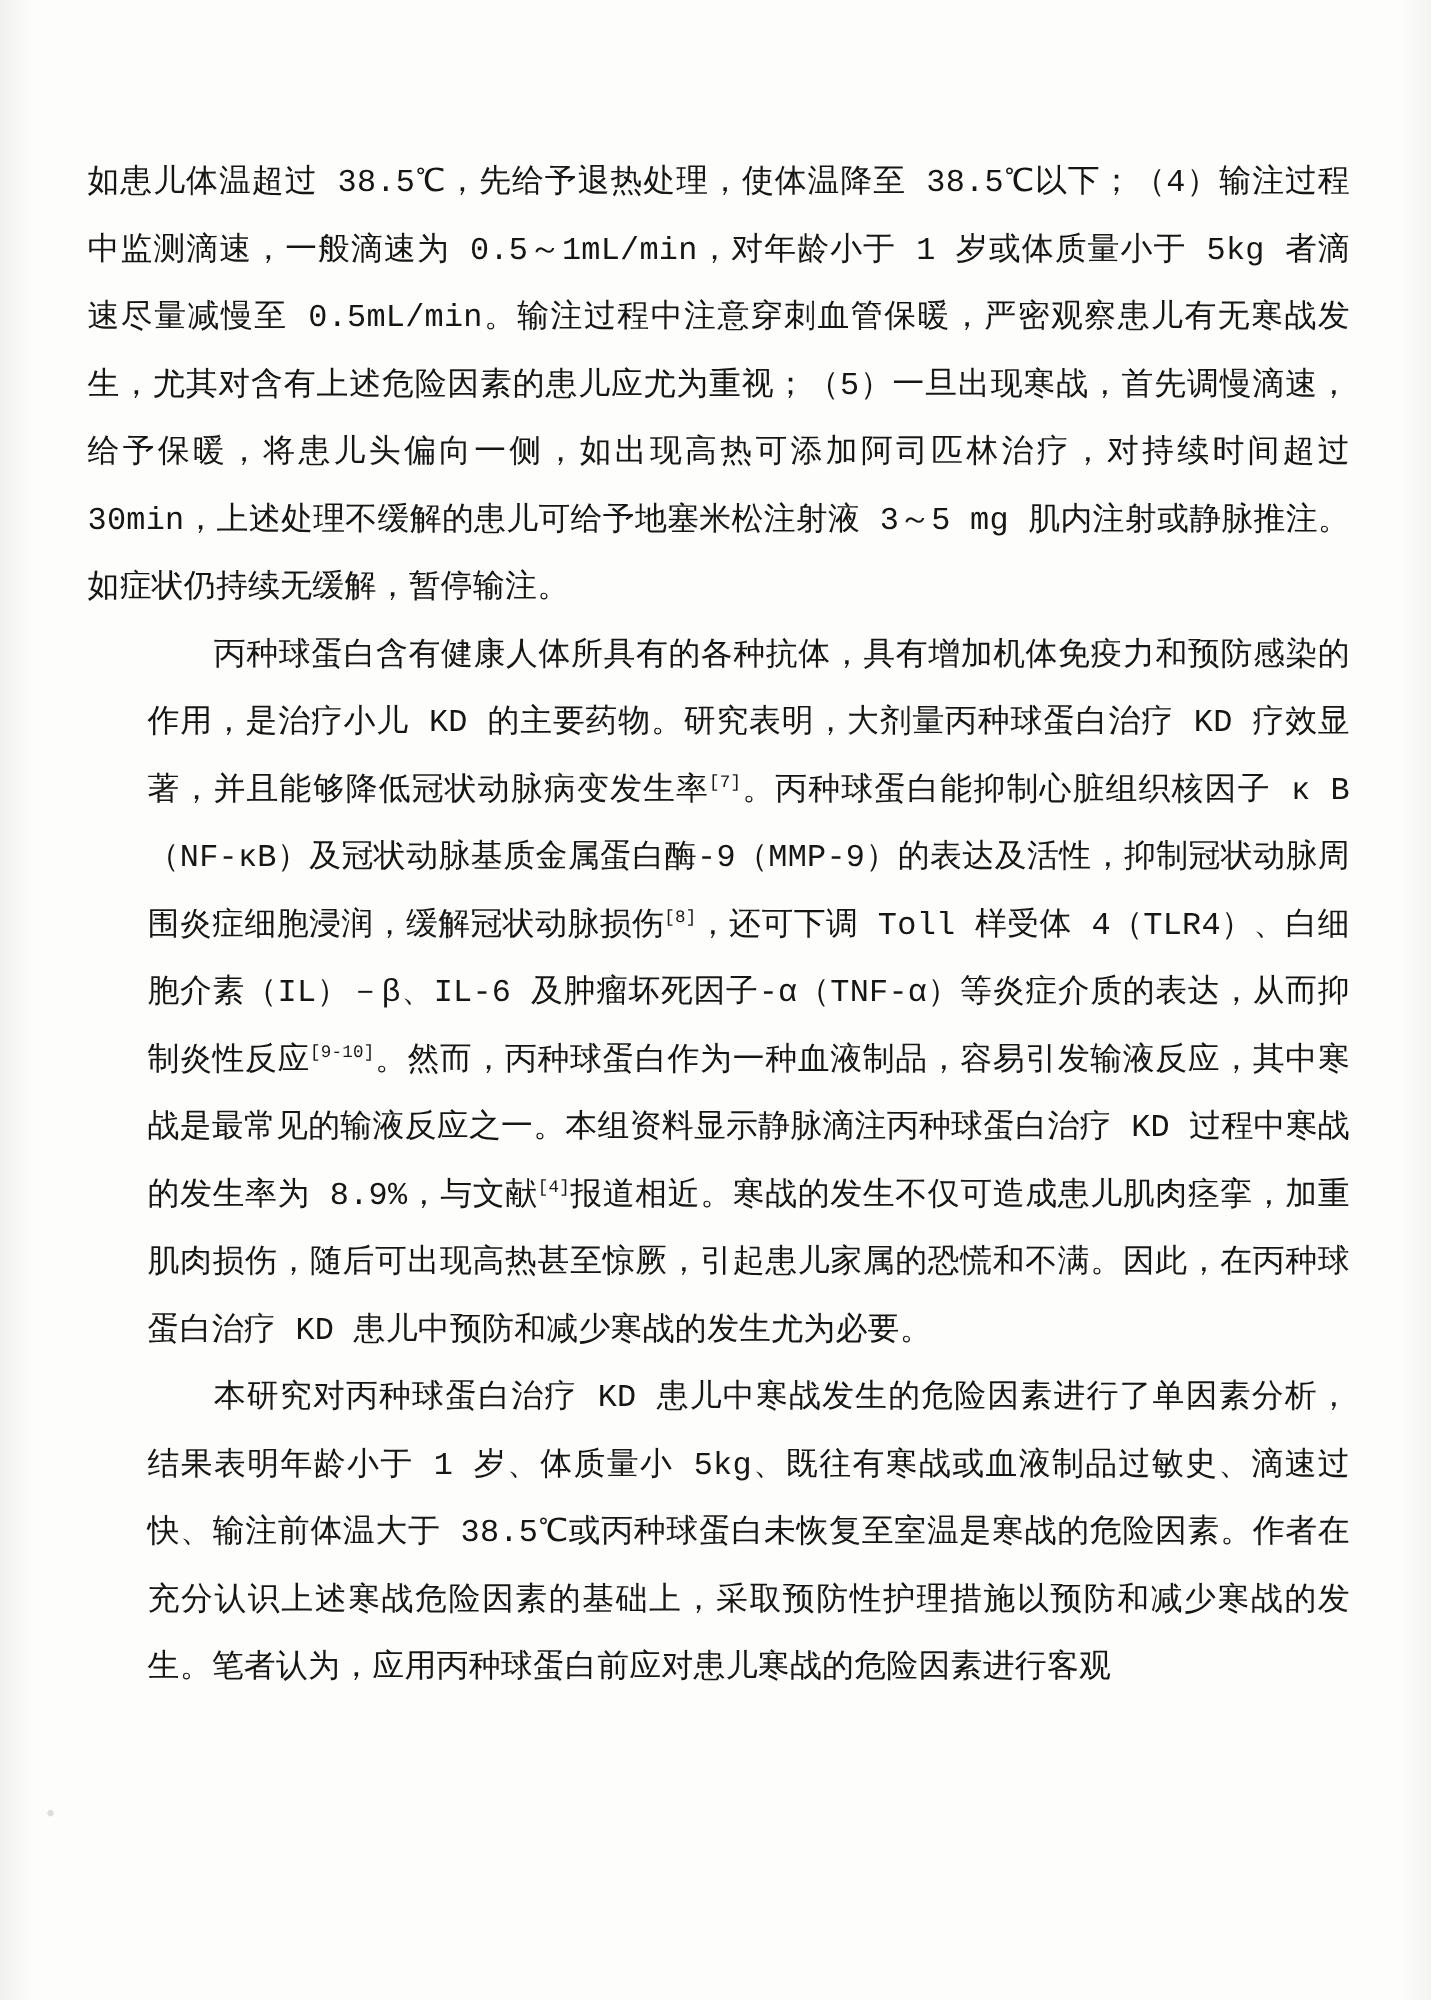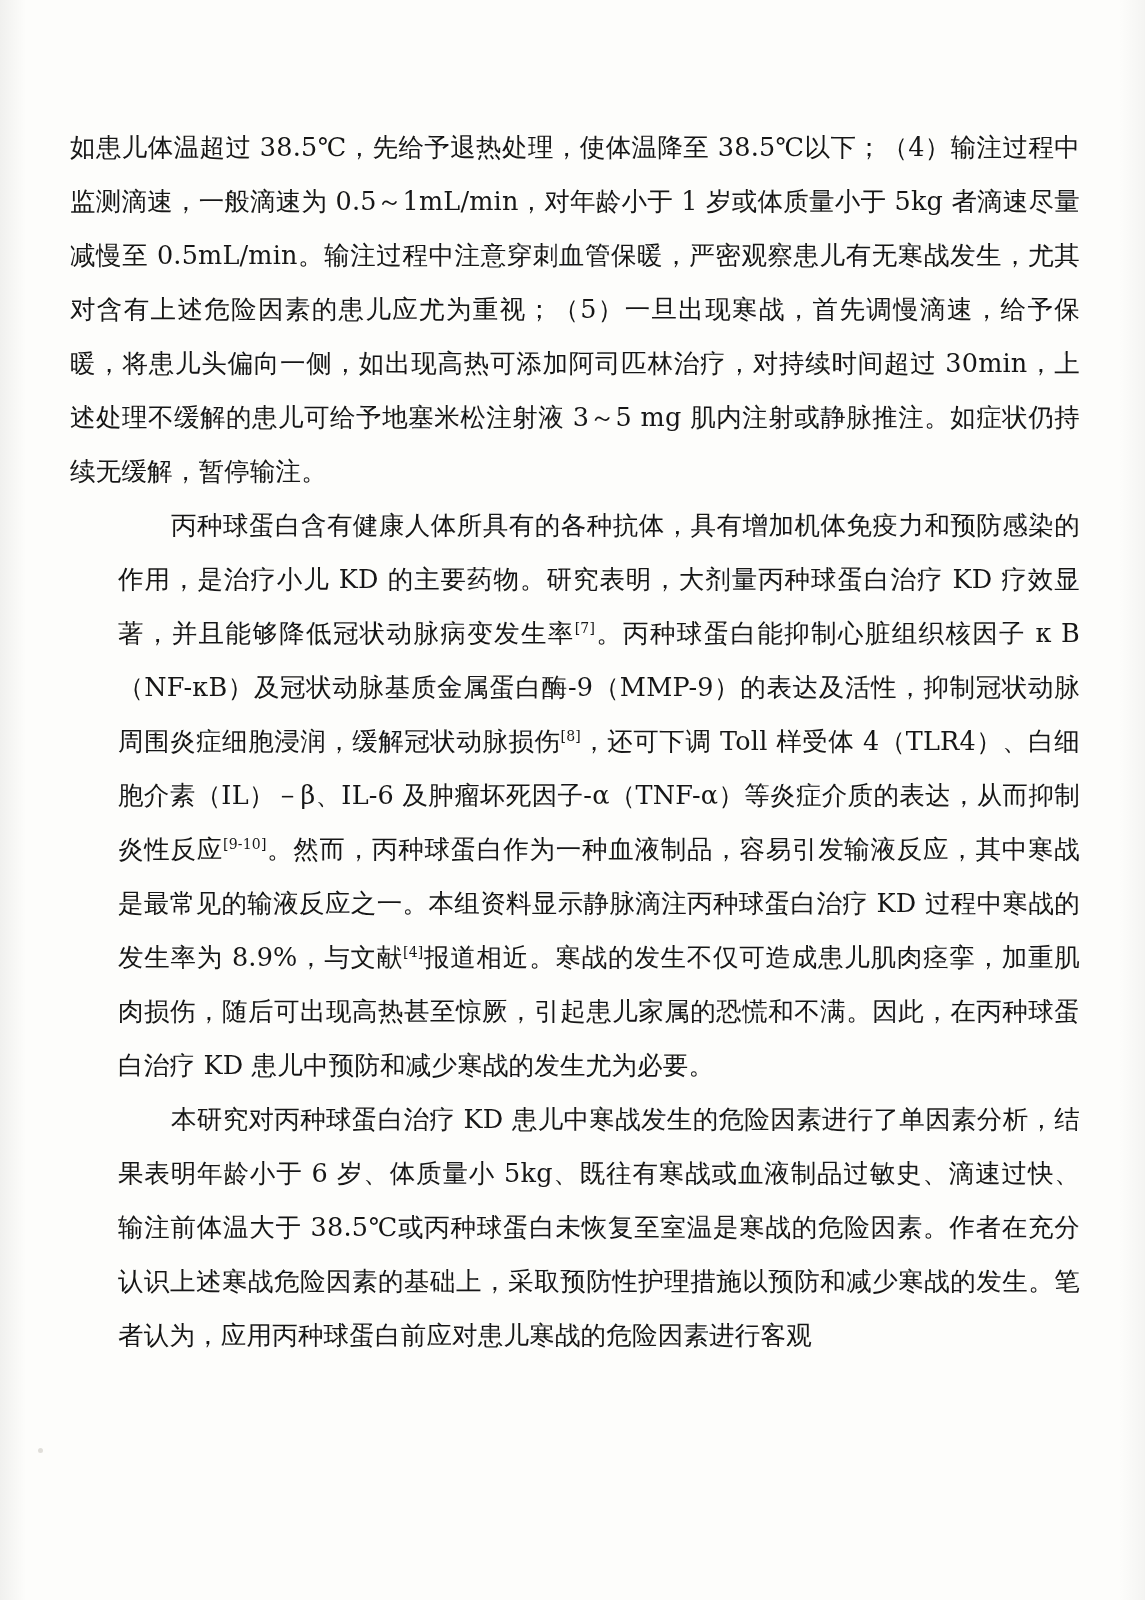--- a/index.html
+++ b/index.html
@@ -12,20 +12,21 @@
     height: 1600px;
     font-family: "DejaVu Serif", "Liberation Serif", serif;
     color: #1a1a1a;
   }
   .page {
     position: relative;
     width: 1145px;
     height: 1600px;
     background: #fdfdfb;
     overflow: hidden;
+    font-family: Liberation Mono, monospace;
   }
   .page-inner {
     position: absolute;
     left: 70px;
     top: 120px;
     width: 1010px;
   }
   .para {
     font-size: 25.5px;
     line-height: 54px;
@@ -80,16 +81,16 @@
   <div class="speck" style="left:1064px;top:352px;width:3px;height:3px;"></div>
 
   <div class="page-inner">
 
     <p class="para">如患儿体温超过 38.5℃，先给予退热处理，使体温降至 38.5℃以下；（4）输注过程中监测滴速，一般滴速为 0.5～1mL/min，对年龄小于 1 岁或体质量小于 5kg 者滴速尽量减慢至 0.5mL/min。输注过程中注意穿刺血管保暖，严密观察患儿有无寒战发生，尤其对含有上述危险因素的患儿应尤为重视；（5）一旦出现寒战，首先调慢滴速，给予保暖，将患儿头偏向一侧，如出现高热可添加阿司匹林治疗，对持续时间超过 30min，上述处理不缓解的患儿可给予地塞米松注射液 3～5 mg 肌内注射或静脉推注。如症状仍持续无缓解，暂停输注。</p>
 
     <p class="para indent">
       <span>丙种球蛋白含有健康人体所具有的各种抗体，具有增加机体免疫力和预防感染的作用，是治疗小儿 KD 的主要药物。研究表明，大剂量丙种球蛋白治疗 KD 疗效显著，并且能够降低冠状动脉病变发生率</span><span class="sup">[7]</span><span>。丙种球蛋白能抑制心脏组织核因子 κ B（NF-κB）及冠状动脉基质金属蛋白酶-9（MMP-9）的表达及活性，抑制冠状动脉周围炎症细胞浸润，缓解冠状动脉损伤</span><span class="sup">[8]</span><span>，还可下调 Toll 样受体 4（TLR4）、白细胞介素（IL）－β、IL-6 及肿瘤坏死因子-α（TNF-α）等炎症介质的表达，从而抑制炎性反应</span><span class="sup">[9-10]</span><span>。然而，丙种球蛋白作为一种血液制品，容易引发输液反应，其中寒战是最常见的输液反应之一。本组资料显示静脉滴注丙种球蛋白治疗 KD 过程中寒战的发生率为 8.9%，与文献</span><span class="sup">[4]</span><span>报道相近。寒战的发生不仅可造成患儿肌肉痉挛，加重肌肉损伤，随后可出现高热甚至惊厥，引起患儿家属的恐慌和不满。因此，在丙种球蛋白治疗 KD 患儿中预防和减少寒战的发生尤为必要。</span>
     </p>
 
-    <p class="para indent">本研究对丙种球蛋白治疗 KD 患儿中寒战发生的危险因素进行了单因素分析，结果表明年龄小于 6 岁、体质量小 5kg、既往有寒战或血液制品过敏史、滴速过快、输注前体温大于 38.5℃或丙种球蛋白未恢复至室温是寒战的危险因素。作者在充分认识上述寒战危险因素的基础上，采取预防性护理措施以预防和减少寒战的发生。笔者认为，应用丙种球蛋白前应对患儿寒战的危险因素进行客观</p>
+    <p class="para indent">本研究对丙种球蛋白治疗 KD 患儿中寒战发生的危险因素进行了单因素分析，结果表明年龄小于 1 岁、体质量小 5kg、既往有寒战或血液制品过敏史、滴速过快、输注前体温大于 38.5℃或丙种球蛋白未恢复至室温是寒战的危险因素。作者在充分认识上述寒战危险因素的基础上，采取预防性护理措施以预防和减少寒战的发生。笔者认为，应用丙种球蛋白前应对患儿寒战的危险因素进行客观</p>
 
   </div>
 </div>
 
 </body></html>

